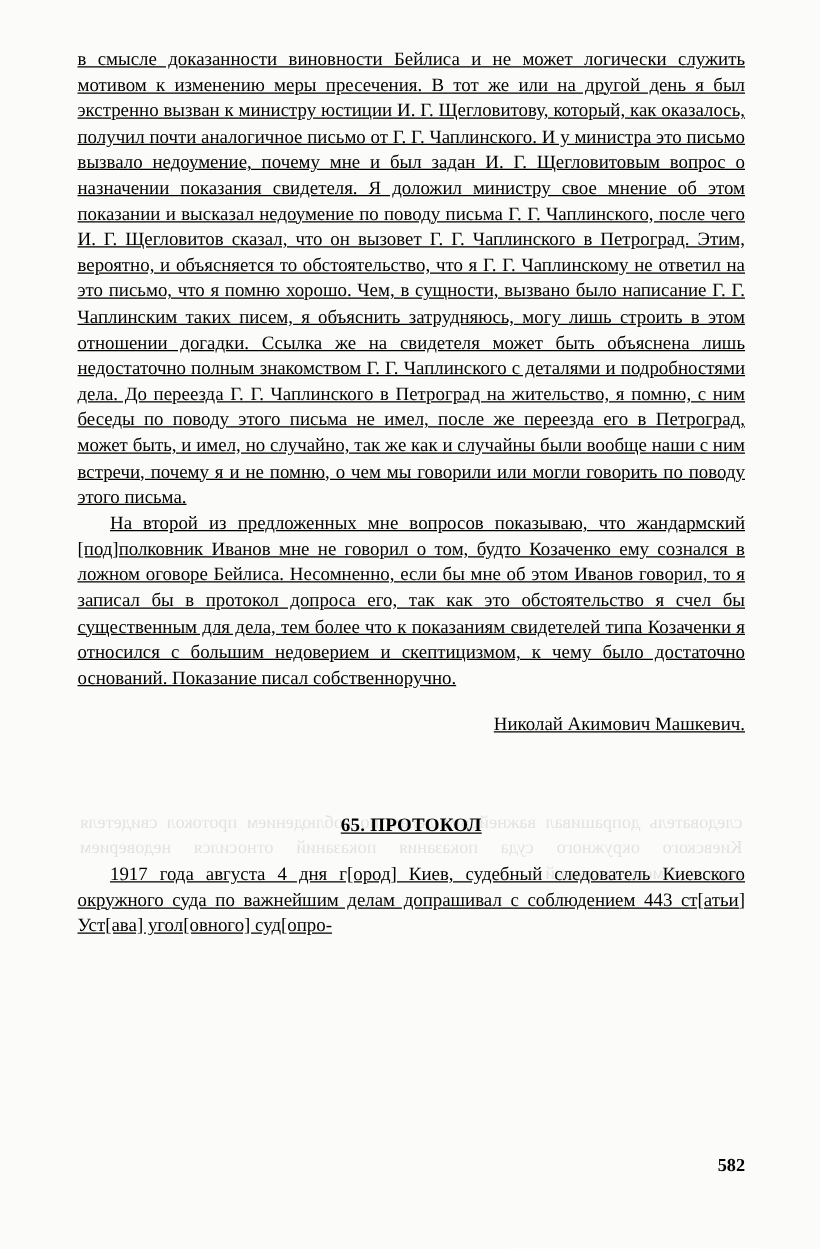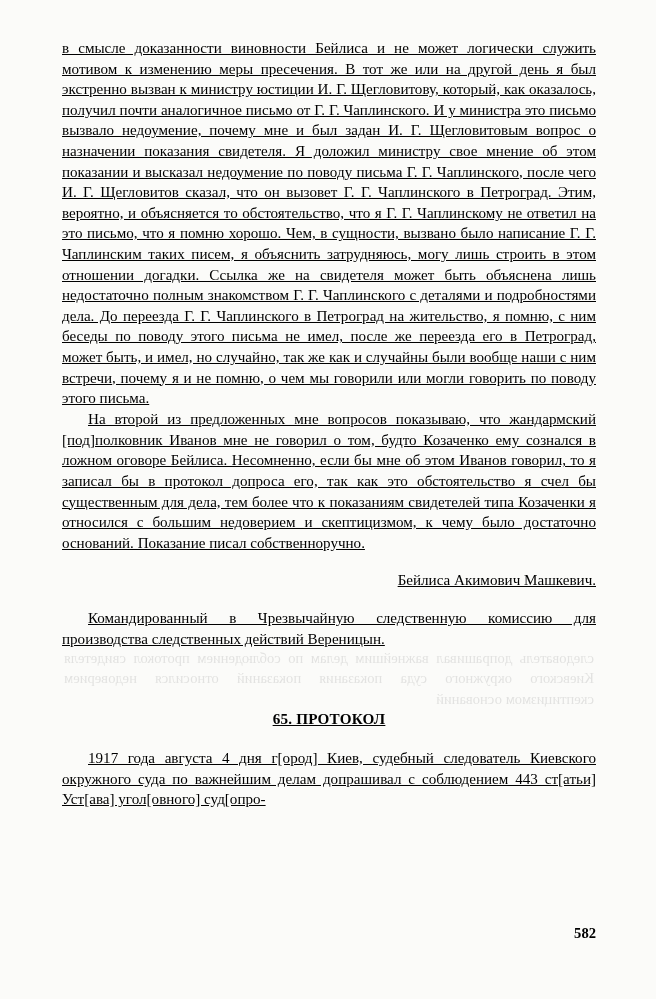--- a/index.html
+++ b/index.html
@@ -94,23 +94,22 @@
 <div class="page">
 
   <div class="ghost">следователь допрашивал важнейшим делам по соблюдением протокол свидетеля Киевского окружного суда показания показаний относился недоверием скептицизмом оснований</div>
 
   <div class="content">
 
     <p class="">в смысле доказанности виновности Бейлиса и не может логически служить мотивом к изменению меры пресечения. В тот же или на другой день я был экстренно вызван к министру юстиции И. Г. Щегловитову, который, как оказалось, получил почти аналогичное письмо от Г. Г. Чаплинского. И у министра это письмо вызвало недоумение, почему мне и был задан И. Г. Щегловитовым вопрос о назначении показания свидетеля. Я доложил министру свое мнение об этом показании и высказал недоумение по поводу письма Г. Г. Чаплинского, после чего И. Г. Щегловитов сказал, что он вызовет Г. Г. Чаплинского в Петроград. Этим, вероятно, и объясняется то обстоятельство, что я Г. Г. Чаплинскому не ответил на это письмо, что я помню хорошо. Чем, в сущности, вызвано было написание Г. Г. Чаплинским таких писем, я объяснить затрудняюсь, могу лишь строить в этом отношении догадки. Ссылка же на свидетеля может быть объяснена лишь недостаточно полным знакомством Г. Г. Чаплинского с деталями и подробностями дела. До переезда Г. Г. Чаплинского в Петроград на жительство, я помню, с ним беседы по поводу этого письма не имел, после же переезда его в Петроград, может быть, и имел, но случайно, так же как и случайны были вообще наши с ним встречи, почему я и не помню, о чем мы говорили или могли говорить по поводу этого письма.</p>
 
     <p class="indent" style="margin-top:0.5px;">На второй из предложенных мне вопросов показываю, что жандармский [под]полковник Иванов мне не говорил о том, будто Козаченко ему сознался в ложном оговоре Бейлиса. Несомненно, если бы мне об этом Иванов говорил, то я записал бы в протокол допроса его, так как это обстоятельство я счел бы существенным для дела, тем более что к показаниям свидетелей типа Козаченки я относился с большим недоверием и скептицизмом, к чему было достаточно оснований. Показание писал собственноручно.</p>
 
-    <div class="signature">Бейлиса Акимович Машкевич.</div>
+    <div class="signature">Николай Акимович Машкевич.</div>
 
-    <p class="indent block-after-sig">Командированный в Чрезвычайную следственную комиссию для производства следственных действий Вереницын.</p>
 
 
     <div class="doc-heading">65. ПРОТОКОЛ</div>
 
     <p class="indent after-heading">1917 года августа 4 дня г[ород] Киев, судебный следователь Киевского окружного суда по важнейшим делам допрашивал с соблюдением 443 ст[атьи] Уст[ава] угол[овного] суд[опро-</p>
 
   </div>
 
   <div class="page-number">582</div>
 

